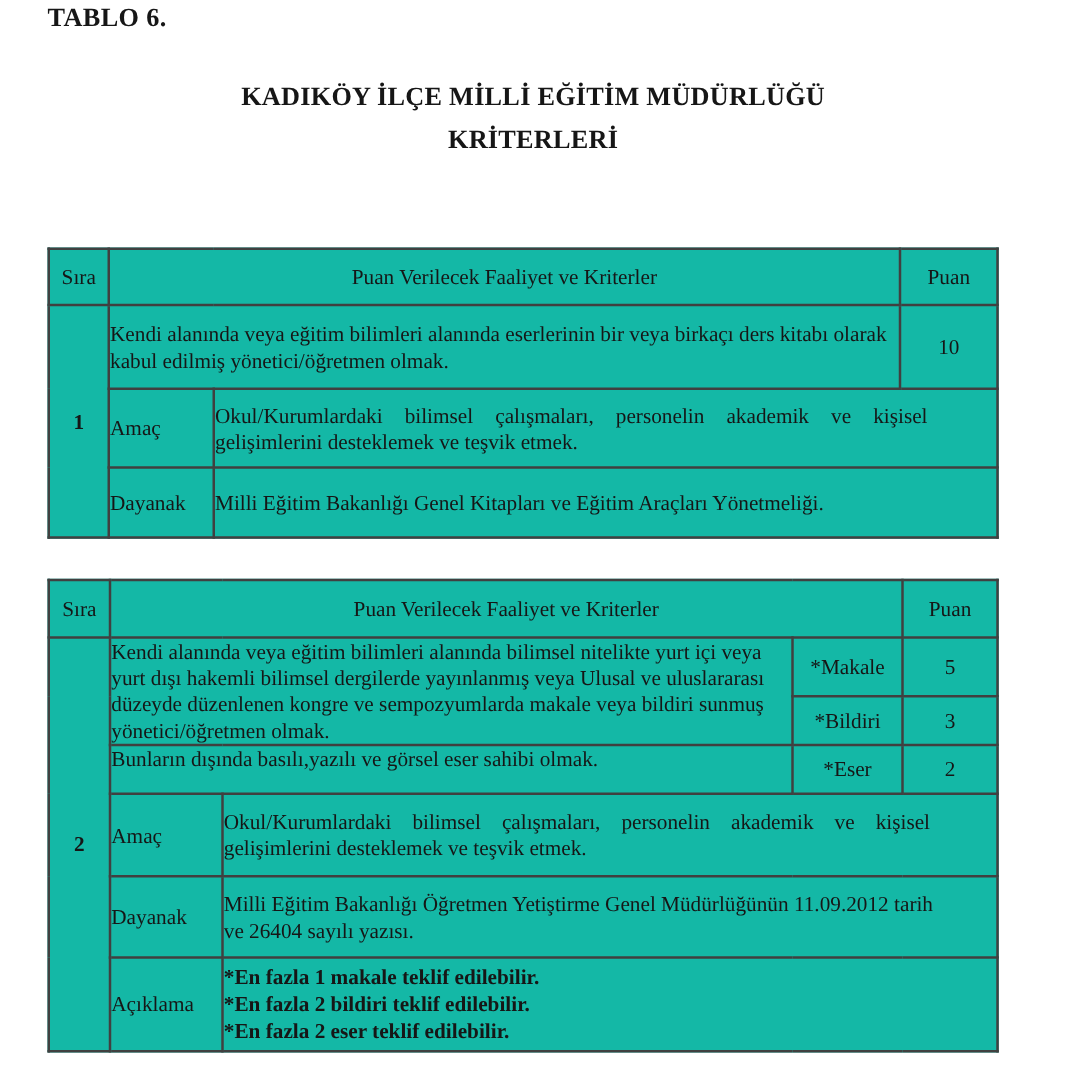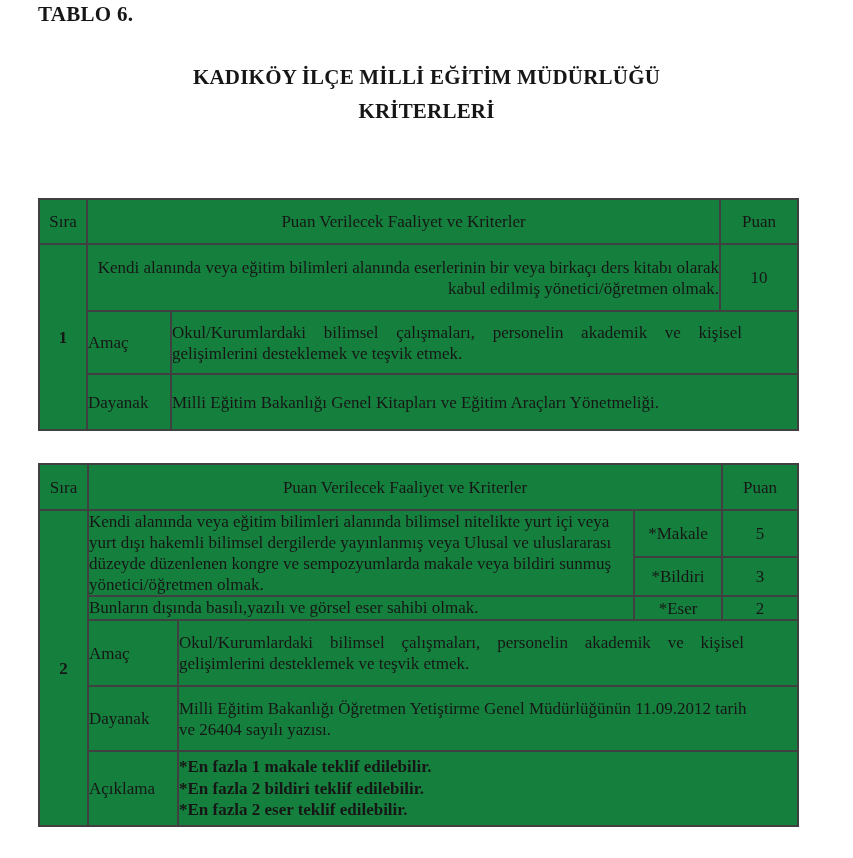--- a/index.html
+++ b/index.html
@@ -12,31 +12,31 @@
     position:absolute; left:38px; top:2px;
     font-size:21px; font-weight:bold; letter-spacing:0.3px;
   }
   .doc-title {
     position:absolute; left:0; top:60px; width:853px;
     text-align:center; font-weight:bold; font-size:21px; line-height:34px;
     letter-spacing:0.2px;
   }
   table.t {
     position:absolute; border-collapse:collapse; table-layout:fixed;
-    background:#15803d;
+    background:#14b8a6;
   }
   table.t1 { left:38px; top:198px; width:761px; }
   table.t2 { left:38px; top:463px; width:761px; }
   table.t td {
     border:2px solid #404040; font-size:17px; line-height:21px;
     padding:0; overflow:hidden;
   }
   td.c  { text-align:center; vertical-align:middle; }
   td.b  { font-weight:bold; }
-  td.crit { vertical-align:middle; text-align:right; padding:3px 10px 3px 8px;margin-left:35px; }
+  td.crit { vertical-align:middle; text-align:left; padding:3px 10px 3px 8px;margin-left:35px; }
   td.crit-top { vertical-align:top; text-align:left; padding:2px 10px 0 8px; line-height:20.5px; }
   td.lbl { text-align:left; vertical-align:middle; padding-left:10px; }
   td.desc { text-align:left; vertical-align:middle; padding-left:9px; padding-right:6px; }
   .just { text-align:justify; }
   .w570 { width:570px; }
   .w565 { width:565px; }
   .mw578 { max-width:578px; }
   .acik-line { font-weight:bold; line-height:21.5px; }
 </style>
 </head>
@@ -105,21 +105,21 @@
         <td class="crit-top" colspan="2" rowspan="2">
           <div>Kendi alanında veya eğitim bilimleri alanında bilimsel nitelikte yurt içi veya yurt dışı hakemli bilimsel dergilerde yayınlanmış veya Ulusal ve uluslararası düzeyde düzenlenen kongre ve sempozyumlarda makale veya bildiri sunmuş yönetici/öğretmen olmak.</div>
         </td>
         <td class="c">*Makale</td>
         <td class="c">5</td>
       </tr>
       <tr style="height:38px">
         <td class="c">*Bildiri</td>
         <td class="c">3</td>
       </tr>
-      <tr style="height:24px">
+      <tr style="height:39px">
         <td class="crit-top" colspan="2">
           <div>Bunların dışında basılı,yazılı ve görsel eser sahibi olmak.</div>
         </td>
         <td class="c">*Eser</td>
         <td class="c">2</td>
       </tr>
       <tr style="height:66px">
         <td class="lbl">Amaç</td>
         <td class="desc" colspan="3">
           <div class="just w565">Okul/Kurumlardaki bilimsel çalışmaları, personelin akademik ve kişisel gelişimlerini desteklemek ve teşvik etmek.</div>

